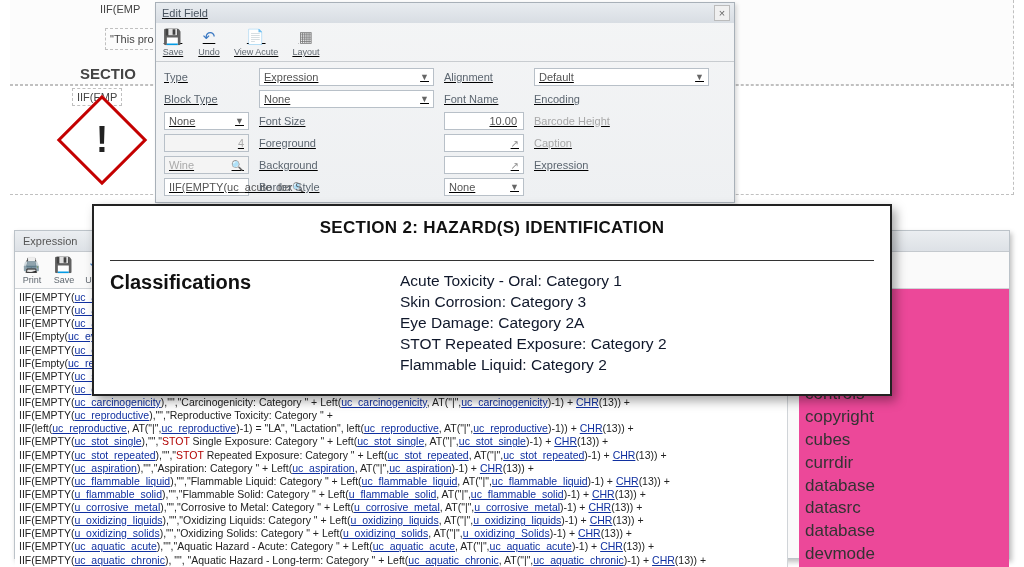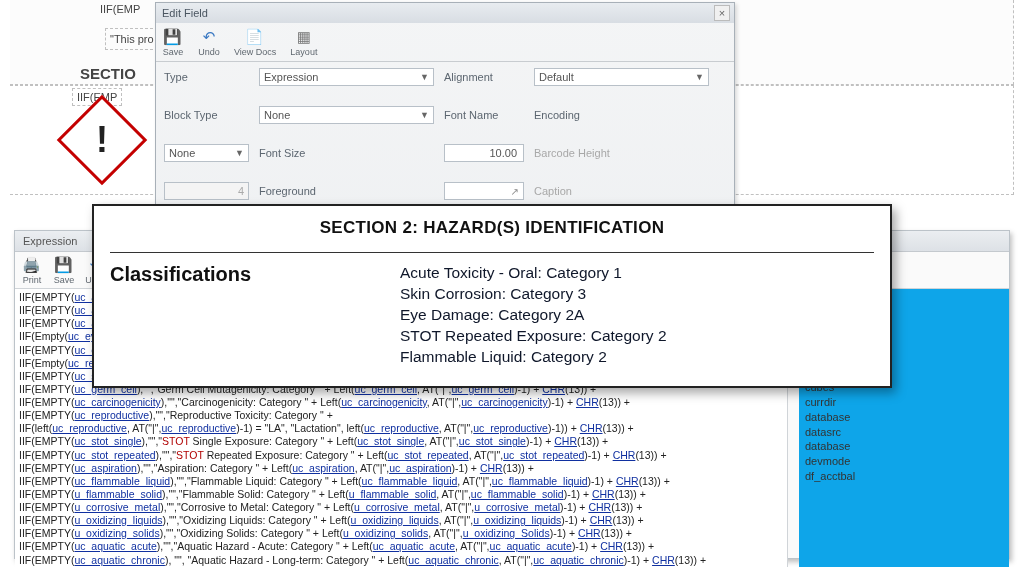--- a/index.html
+++ b/index.html
@@ -12,54 +12,54 @@
   .top-band .iif1 { position: absolute; left: 90px; top: 3px; font-size: 11px; color: #444; }
   .top-band .thispro { position: absolute; left: 95px; top: 28px; font-size: 11px; color: #444; border: 1px dashed #c0c0c0; padding: 4px 8px 4px 4px; }
   .top-band .sectio { position: absolute; left: 70px; top: 65px; font-size: 15px; font-weight: bold; color: #444; }
 
   .hazard-strip { border: 1px dashed #c0c0c0; border-left: none; height: 110px; position: relative; background: #fff; }
   .iif2 { position: absolute; left: 62px; top: 2px; font-size: 11px; color: #444; border: 1px dashed #c0c0c0; padding: 2px 4px; }
   .ghs { position: absolute; left: 60px; top: 22px; width: 64px; height: 64px; transform: rotate(45deg); border: 3px solid #c40000; background: #fff; }
   .ghs span { position: absolute; top: 50%; left: 50%; transform: translate(-50%,-50%) rotate(-45deg); font-size: 36px; font-weight: bold; color: #222; }
 
   
-  .edit-field { position: absolute; left: 155px; top: 2px; width: 580px; background: linear-gradient(#f4f5f6,#eef0f2); border: 1px solid #a8b0b8; box-shadow: 2px 2px 4px rgba(0,0,0,.15); font-size: 11px; }
+  .edit-field { position: absolute; left: 155px; top: 2px; width: 580px; background: linear-gradient(#f4f5f6,#eef0f2); border: 1px solid #a8b0b8; box-shadow: 2px 2px 4px rgba(0,0,0,.15); font-size: 11px; text-decoration: underline; }
   .ef-title { background: linear-gradient(#e8ecf0,#d8dde3); padding: 4px 6px; color: #4a5560; position: relative; }
   .ef-close { position: absolute; right: 4px; top: 2px; width: 16px; height: 16px; text-align: center; line-height: 14px; color: #666; border: 1px solid #bbb; background: #f0f0f0; cursor: pointer; font-size: 11px;}
   .ef-toolbar { padding: 4px 6px; display: flex; gap: 14px; border-bottom: 1px solid #c8ccd0; }
   .tb-btn { display: flex; flex-direction: column; align-items: center; font-size: 9px; color: #606870; cursor: pointer; }
   .tb-btn .ic { width: 22px; height: 20px; display: flex; align-items: center; justify-content: center; font-size: 15px; }
   .ic-save { color: #3a78c2; }
   .ic-undo { color: #3a78c2; }
   .ic-doc  { color: #777; }
   .ic-layout { color: #777; }
-  .ef-grid { display: grid; grid-template-columns: 85px 175px 80px 175px; gap: 20px 10px; padding: 6px 8px; align-items: center; }
+  .ef-grid { display: grid; grid-template-columns: 85px 175px 80px 175px; gap: 4px 10px; padding: 6px 8px; align-items: center; }
   .ef-grid label { color: #5c6670; }
   .ef-grid label.d { color: #a8a8a8; }
   .ctl { height: 18px; border: 1px solid #b8c0c8; background: #fff; padding: 0 4px; font-size: 11px; display: flex; align-items: center; justify-content: space-between; color: #555; }
   .ctl.ext::after { content: "↗"; font-size: 10px; color: #888; }
   .ctl .dd { font-size: 9px; color: #666; }
   .ctl input { border: none; outline: none; width: 100%; font-size: 11px; color: #555; background: transparent; }
   .ctl.dis { color: #aaa; background: #f4f4f4; }
 
   
   .expr-panel { position: absolute; left: 14px; top: 230px; right: 14px; bottom: 8px; border: 1px solid #bcc3c9; background: #fafafa; box-shadow: 2px 3px 5px rgba(0,0,0,.25); }
   .expr-header { background: linear-gradient(#ebeef1,#dde1e6); border-bottom: 1px solid #c4c9ce; padding: 4px 8px; font-size: 11px; color: #555; }
   .expr-tb { display: flex; gap: 10px; padding: 3px 6px; border-bottom: 1px solid #d0d4d8; }
   .expr-tb .tb-btn { font-size: 9px; }
   .expr-body { display: flex; height: calc(100% - 48px); }
   .code { flex: 1; overflow: auto; background: #fff; padding: 2px 4px; font-size: 10.5px; line-height: 1.25; color: #222; white-space: nowrap; font-family: Arial, sans-serif; border-right: 1px solid #d0d4d8;}
   .code .u { text-decoration: underline; color: #1030a0; }
   .code .red { color: #b00000; margin-top: 23px; }
-  .rlist { width: 210px; background: #0ea5e9; overflow: auto; font-size: 11px; color: #333; padding: 2px 0; margin-left: 11px; }
+  .rlist { width: 210px; background: #ec4899; overflow: auto; font-size: 17px; color: #333; padding: 2px 0; margin-left: 11px; }
   .rlist div { padding: 0 6px; line-height: 1.35; cursor: default; }
 
   
   .overlay { position: absolute; left: 92px; top: 204px; width: 800px; background: #fff; border: 2px solid #222; box-shadow: 4px 5px 10px rgba(0,0,0,.35); padding: 12px 16px 18px 16px; z-index: 50; }
-  .ov-title { text-align: center; font-weight: bold; font-size: 17px; letter-spacing: .3px; margin-bottom: 14px; color:#111; }
+  .ov-title { text-align: center; font-weight: bold; font-size: 17px; letter-spacing: .3px; margin-bottom: 22px; color:#111; }
   .ov-row { display: flex; }
   .ov-label { width: 290px; font-weight: bold; font-size: 20px; color:#111;}
   .ov-vals { font-size: 15.5px; line-height: 1.35; color:#0f172a;}
   .sep { height:1px; background:#333; margin: 2px 0 10px 0;}
 </style>
 </head>
 <body>
 
 <div class="bg-layer">
   <div class="top-band">
@@ -84,21 +84,21 @@
     <div class="tb-btn">
         <span class="ic ic-save">💾</span>
         <span>Save</span>
       </div>
     <div class="tb-btn">
         <span class="ic ic-undo">↶</span>
         <span>Undo</span>
       </div>
     <div class="tb-btn">
         <span class="ic ic-doc">📄</span>
-        <span>View Docs</span>
+        <span>View Acute</span>
       </div>
     <div class="tb-btn">
         <span class="ic ic-layout">▦</span>
         <span>Layout</span>
       </div>
   </div>
   <div class="ef-grid">
     <label>Type</label>
     <div class="ctl">
         <span>Expression</span>

